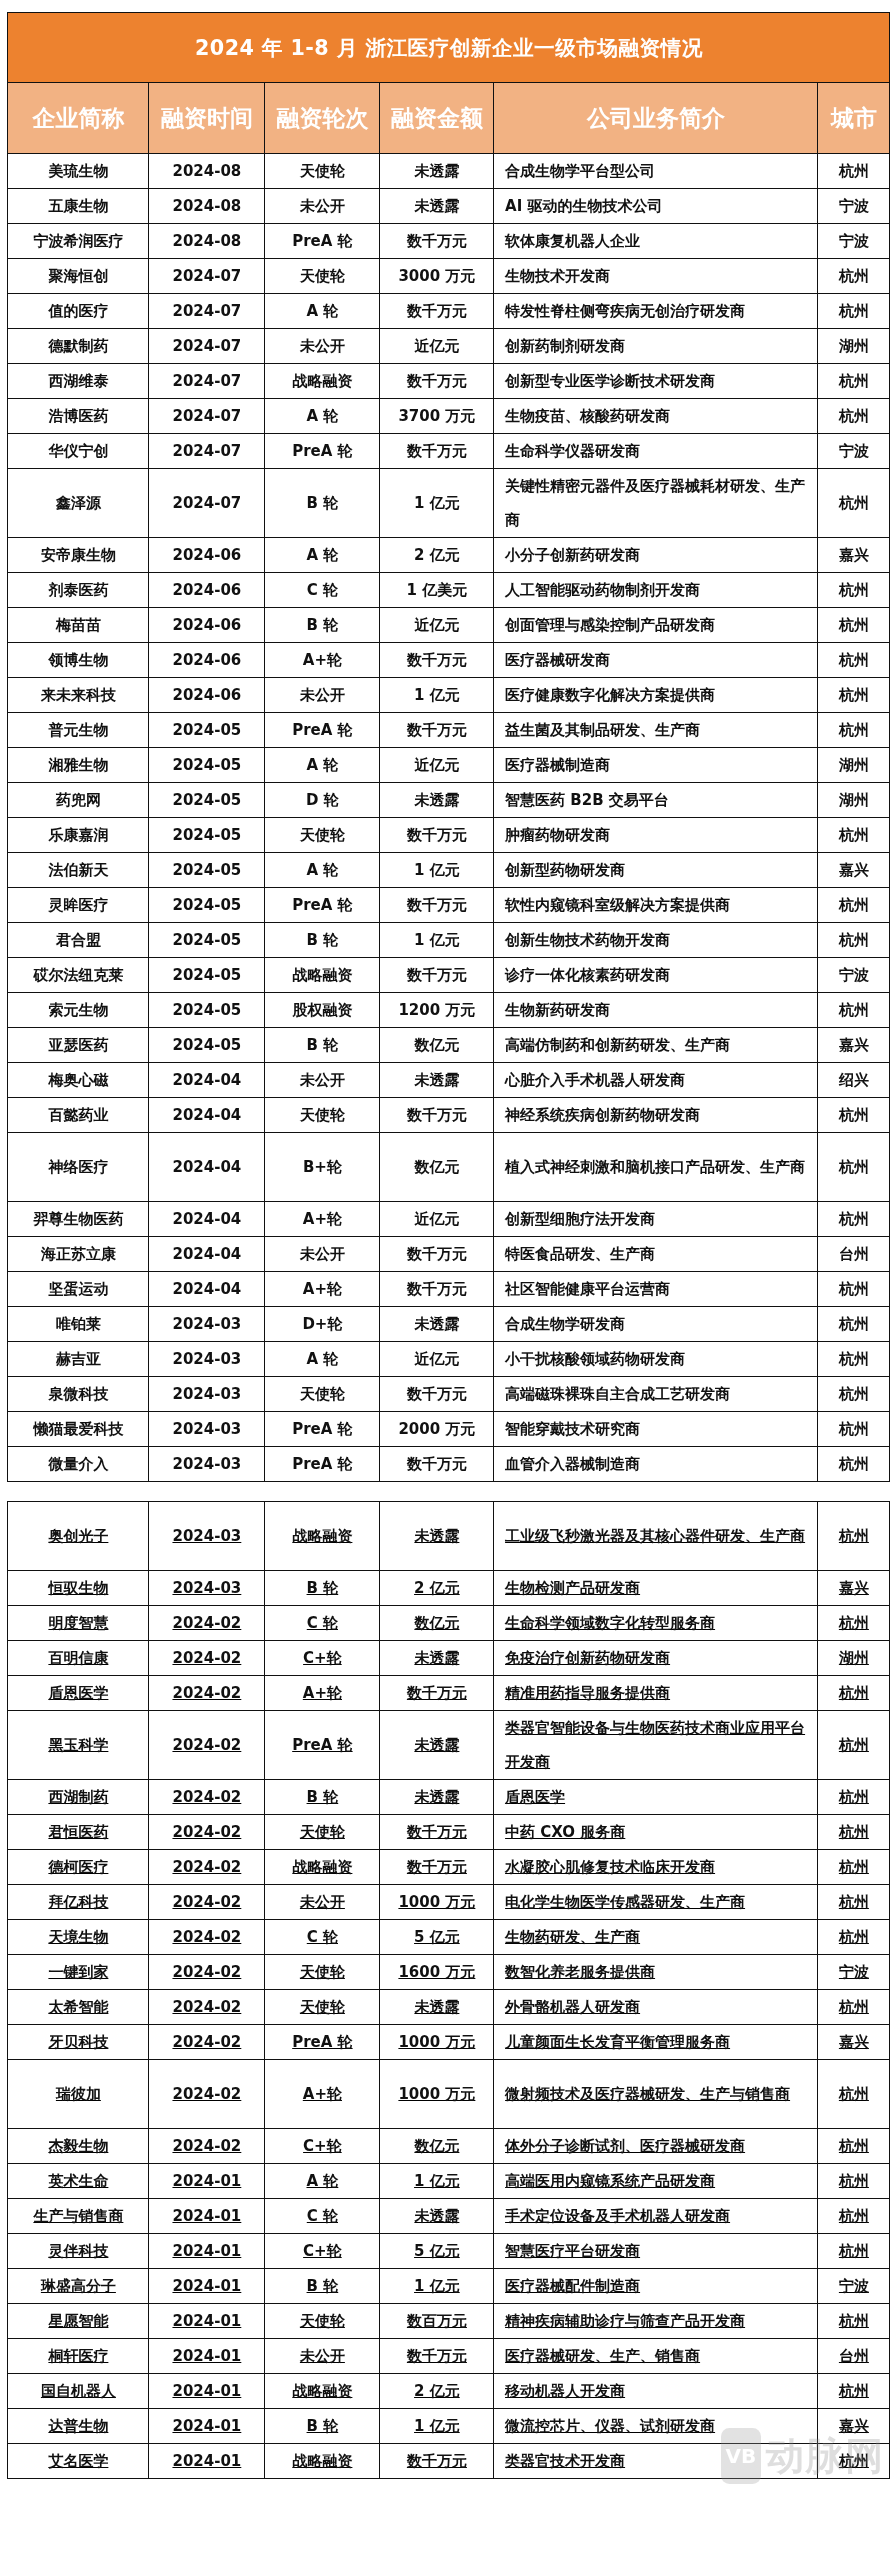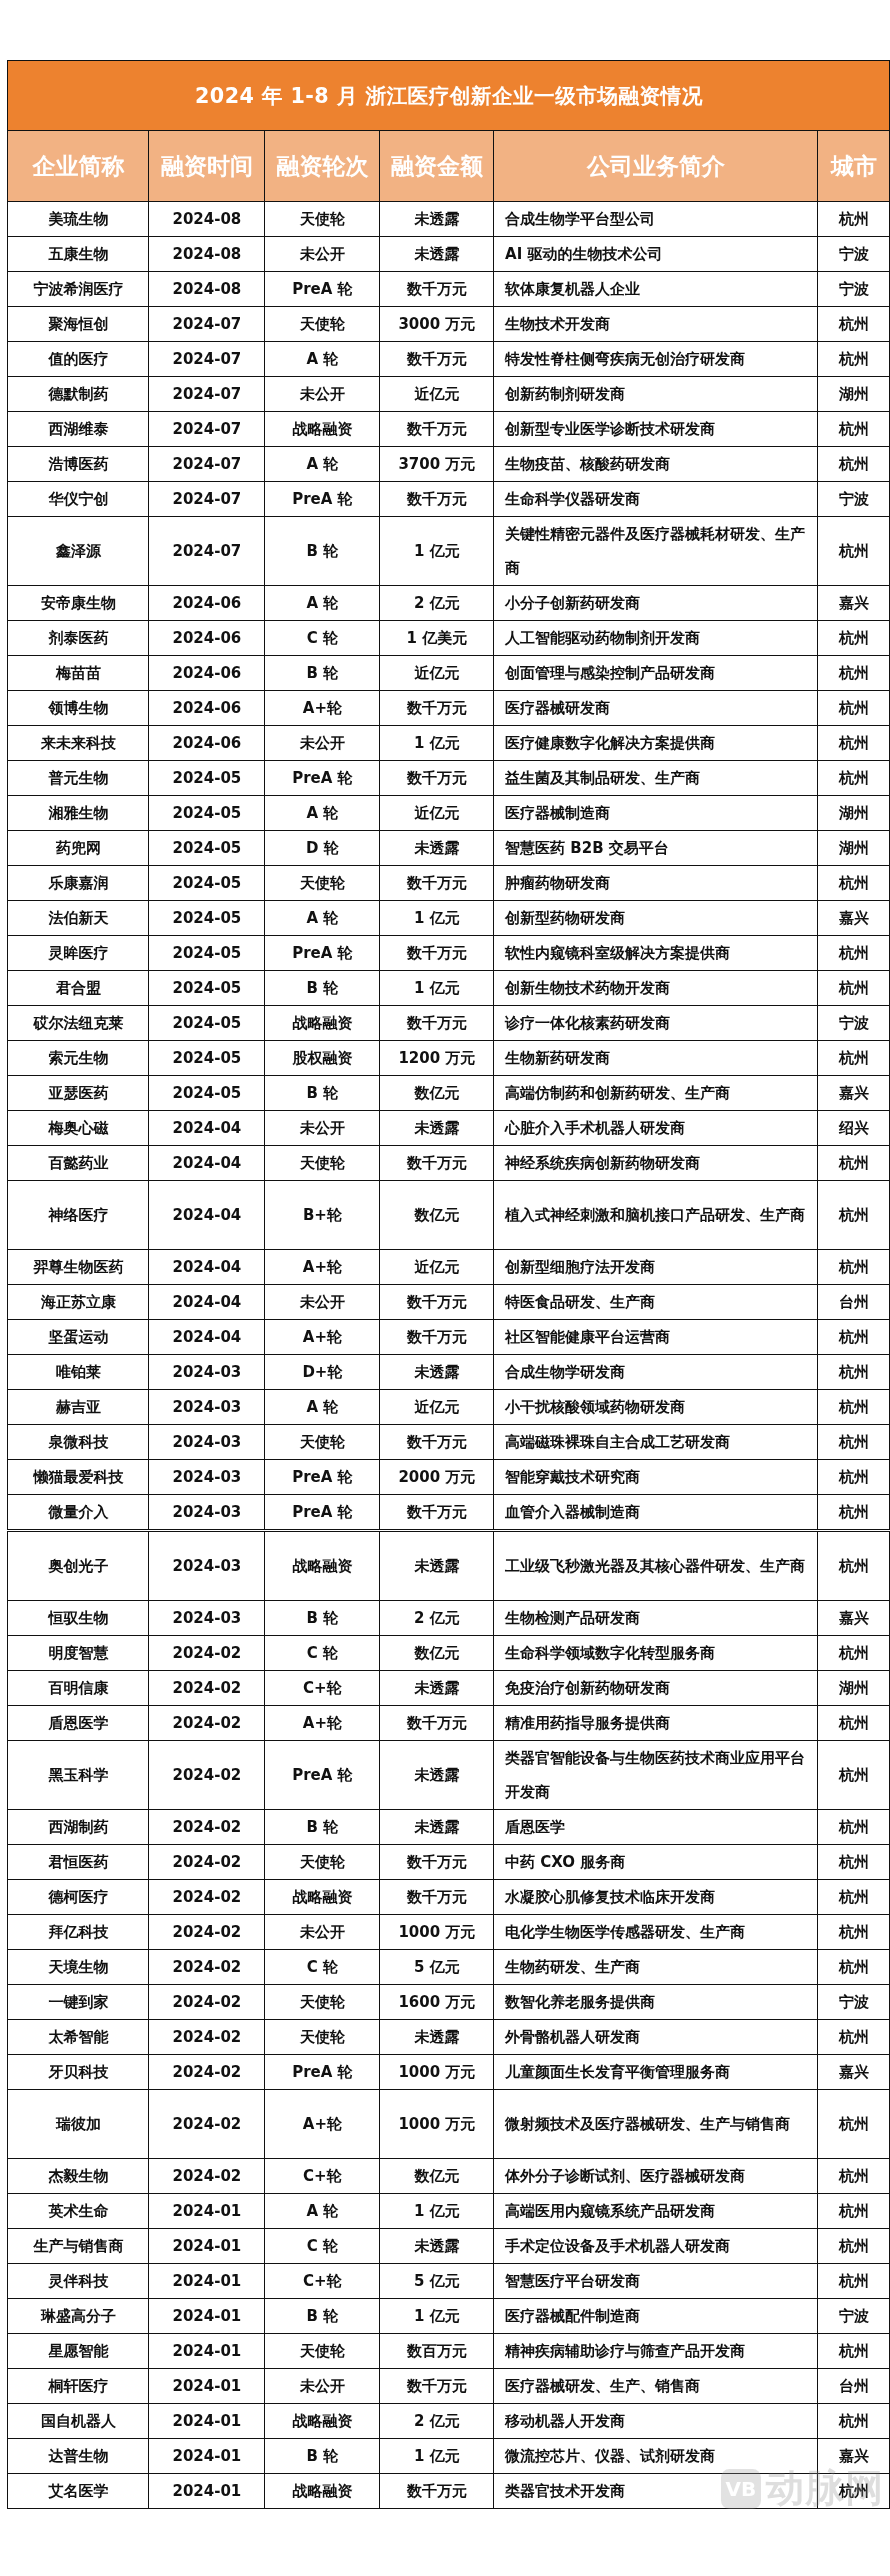--- a/index.html
+++ b/index.html
@@ -1,29 +1,29 @@
 <!DOCTYPE html>
 <html style="font-size:13.2px"><head>
 <meta charset="utf-8">
 <style>
   html, body { margin: 0; padding: 0; background: #ffffff; }
   body { width: 890px; font-family: "DejaVu Sans", "Liberation Sans", sans-serif; position: relative; }
   .page { position: relative; width: 890px; padding-top: 12.4px; padding-bottom: 10px; }
-  table { border-collapse: collapse; width: 882px; margin-left: 7.4px; table-layout: fixed; margin-top: 48px; }
+  table { border-collapse: collapse; width: 882px; margin-left: 7.4px; table-layout: fixed; }
   td, th { border: 1.2px solid #111; text-align: center; vertical-align: middle; padding: 0; }
   .title-cell { background: #ed822f; color: #fff; font-weight: bold; font-size: 20.7px; height: 69px; letter-spacing: 0.4px; }
   .head-cell { background: #f2b283; color: #fff; font-weight: bold; font-size: 23px; height: 70px; }
   td.c { font-weight: bold; font-size: 15px; color: #111; height: 34px; }
   td.desc { text-align: left; padding-left: 10.7px; padding-right: 6.6px; line-height: 34px; }
   tr.tall td.c { height: 68px; }
-  .second { margin-top: 1px; }
+  .second { margin-top: 19px; text-decoration: underline; }
   col.c1 { width: 141px; } col.c2 { width: 116px; } col.c3 { width: 115px; }
   col.c4 { width: 114px; } col.c5 { width: 324px; } col.c6 { width: 72px; }
   .watermark { position: absolute; right: 5px; bottom: 5px; display: flex; align-items: center; gap: 5px; opacity: 0.28; pointer-events: none; }
-  .wm-logo { width: 40px; height: 40px; border-radius: 8.3px; background: #9a9a9a; color: #fff; font-weight: bold; font-size: 20px; display: flex; align-items: center; justify-content: center; text-align: center; }
+  .wm-logo { width: 40px; height: 56px; border-radius: 8.3px; background: #9a9a9a; color: #fff; font-weight: bold; font-size: 20px; display: flex; align-items: center; justify-content: center; text-align: center; }
   .wm-text { font-size: 38px; font-weight: bold; color: #8a8a8a; letter-spacing: 1.7px; }
 </style>
 </head>
 <body>
 
 <div class="page">
   <table>
     <colgroup>
         <col class="c1">
         <col class="c2">

